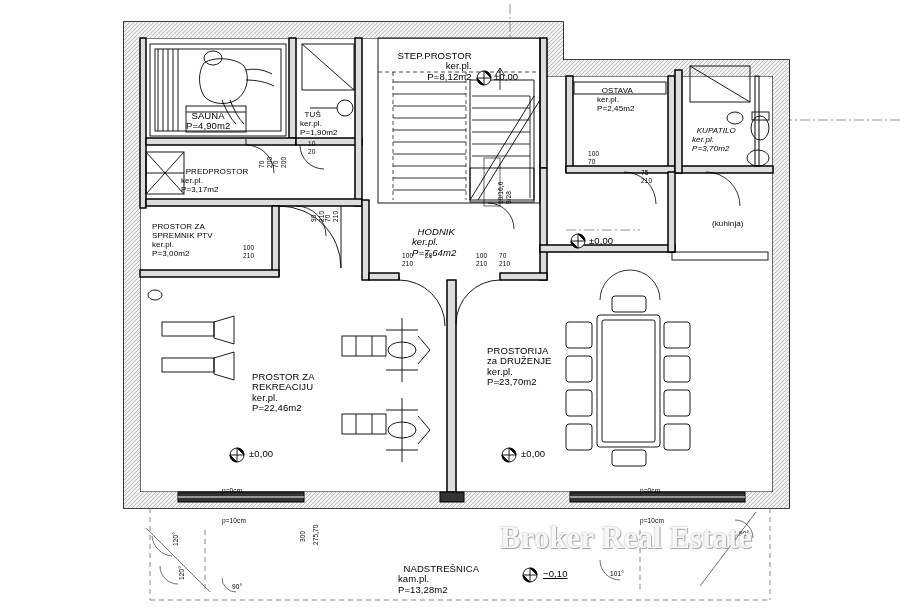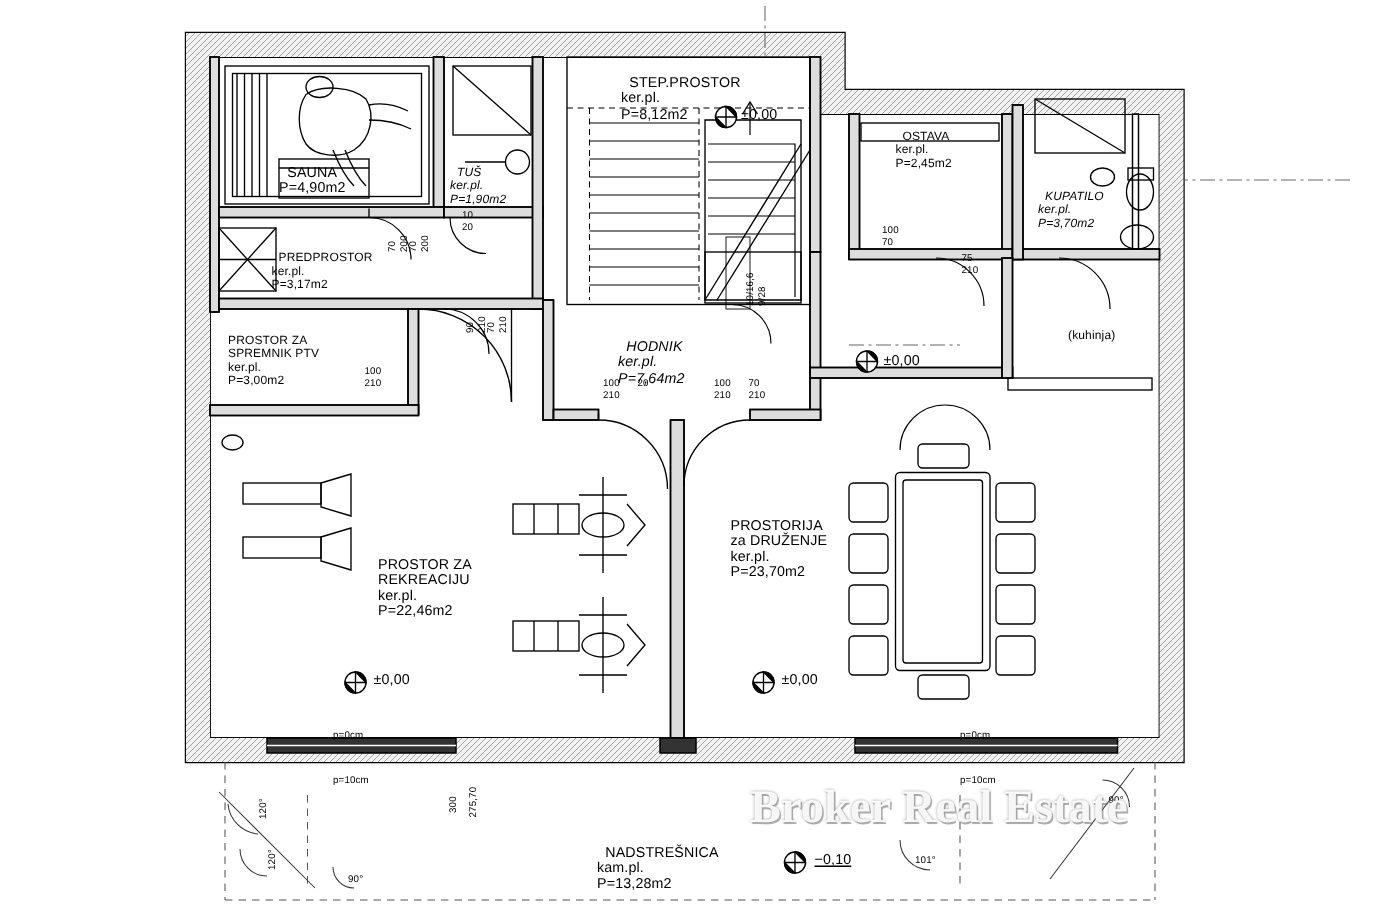--- a/index.html
+++ b/index.html
@@ -352,29 +352,29 @@
       <line x1="566" y1="230" x2="640" y2="230"></line>
       <line x1="900" y1="120" x2="790" y2="120"></line>
     </g>
   </g>
 </svg>
 
 <div class="lbl" style="left:186px;top:100px;">
   <span>SAUNA</span><br><span>P=4,90m2</span>
 </div>
 
-<div class="lbl sm" style="left:300px;top:101px;font-style:italic;">
+<div class="lbl sm" style="left:300px;top:101px;">
   <span>TUŠ</span><br><span>ker.pl.</span><br><span>P=1,90m2</span>
 </div>
 
 <div class="lbl sm" style="left:181px;top:158px;">
   <span>PREDPROSTOR</span><br><span>ker.pl.</span><br><span>P=3,17m2</span>
 </div>
 
-<div class="lbl" style="left:414px;top:40px;">
+<div class="lbl" style="left:392px;top:40px;text-align:right;">
   <span>STEP.PROSTOR</span><br><span>ker.pl.</span><br><span>P=8,12m2</span>
 </div>
 
 <div class="lbl sm" style="left:597px;top:77px;">
   <span>OSTAVA</span><br><span>ker.pl.</span><br><span>P=2,45m2</span>
 </div>
 
 <div class="lbl sm" style="left:692px;top:117px;font-style:italic;">
   <span>KUPATILO</span><br><span>ker.pl.</span><br><span>P=3,70m2</span>
 </div>

